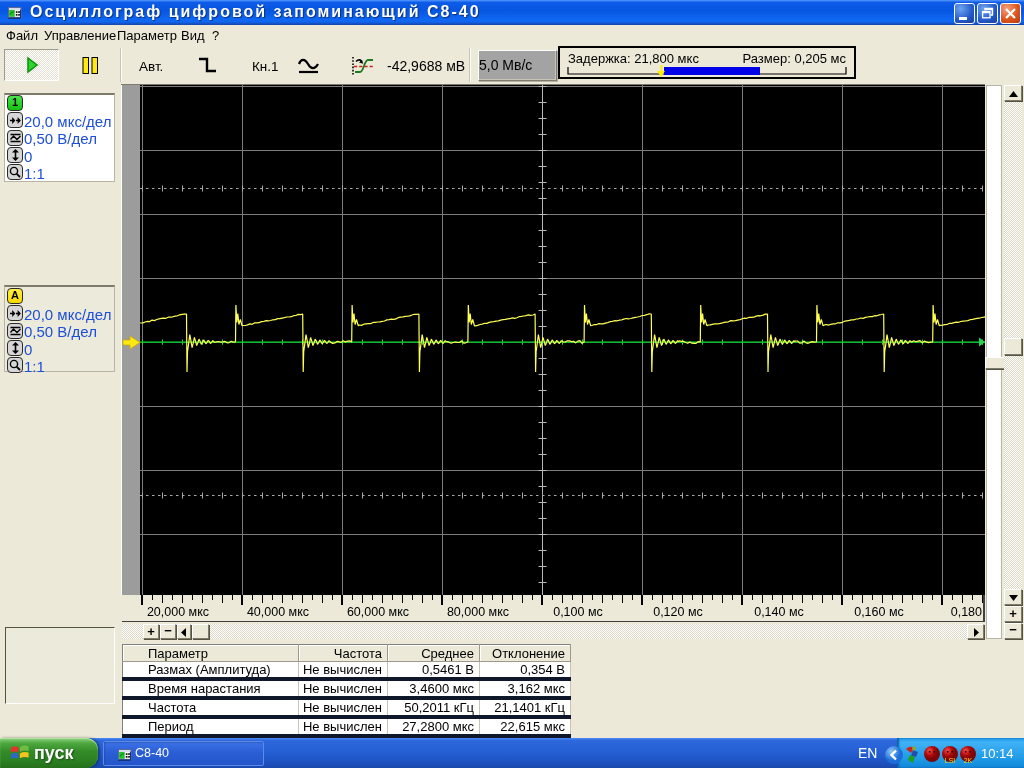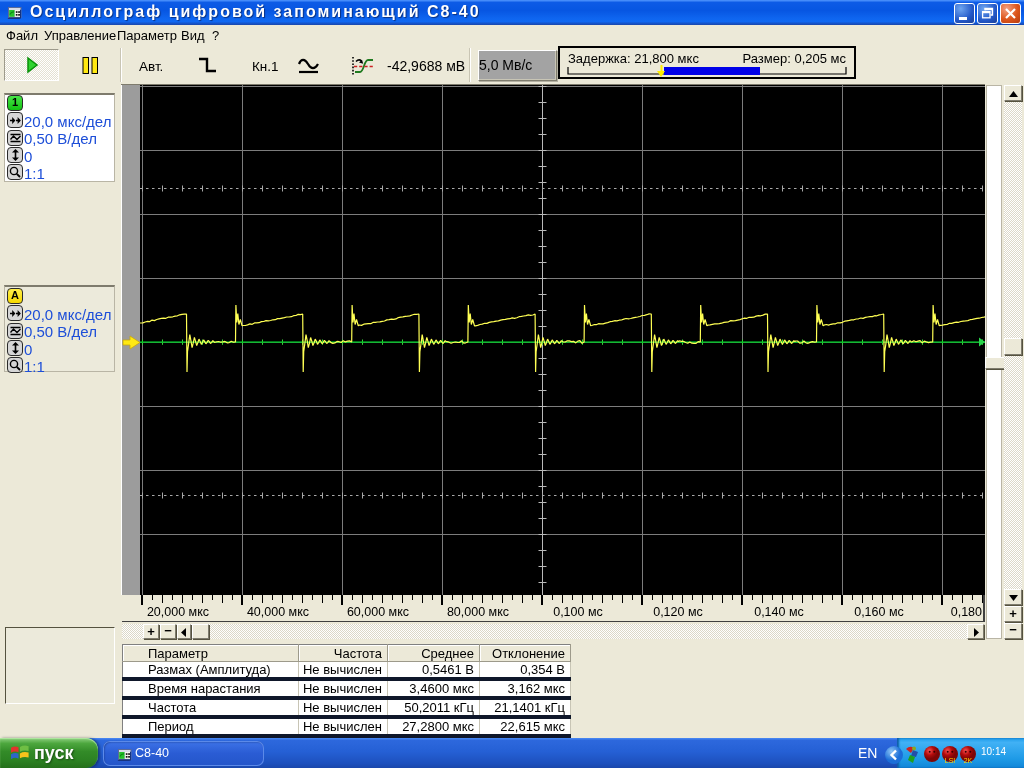--- a/index.html
+++ b/index.html
@@ -32,25 +32,25 @@
 #vthumb{left:985px;top:357px;width:20px;height:12px;background:#ece9d8;border:1px solid;border-color:#fff #7e7b6d #7e7b6d #fff;box-shadow:1px 1px 0 #55523f}
 #table{left:122px;top:644px;width:448px;background:#fff;border:1px solid #808080;font-size:13px;border-collapse:collapse;table-layout:fixed}
 #table th{background:#ece9d8;font-weight:normal;height:17px;border-right:1px solid #9d9a8b;border-bottom:1px solid #9d9a8b;box-shadow:inset 1px 1px 0 #fff}
 #table td{height:17px;border-right:1px solid #c8c5b5;border-bottom:4px solid #0f172a;white-space:nowrap;overflow:hidden}
 .tl{text-align:left;padding-left:25px}
 .tr{text-align:right;padding-right:5px}
 #bl-box{left:5px;top:627px;width:110px;height:77px;border:1px solid;border-color:#55523f #fff #fff #55523f;background:#eceadb}
 #taskbar{left:0;top:738px;width:1024px;height:30px;background:linear-gradient(180deg,#4b8bf5 0%,#2d68dd 8%,#2560d5 45%,#1d50bd 85%,#1a47ab 100%)}
 #startbtn{left:0;top:738px;width:98px;height:30px;border-radius:0 12px 12px 0;background:linear-gradient(180deg,#8ed080 0%,#4da73e 18%,#338b28 45%,#2c8122 75%,#25701b 100%);box-shadow:inset 0 1px 1px #b2e8a2,2px 0 3px rgba(0,0,0,0.4)}
 #startbtn span{position:absolute;left:34px;top:5px;color:#fff;font-size:18px;font-weight:bold;text-shadow:1px 1px 2px #1a4a12}
-#taskbtn{left:103px;top:741px;width:161px;height:25px;border-radius:7px;background:linear-gradient(180deg,#3e74e8 0%,#2a5cd4 50%,#2455c9 100%);box-shadow:inset 0 0 0 1px #5c8ae8,inset 1px 1px 2px #16337e}
+#taskbtn{left:103px;top:741px;width:161px;height:25px;border-radius:2px;background:linear-gradient(180deg,#3e74e8 0%,#2a5cd4 50%,#2455c9 100%);box-shadow:inset 0 0 0 1px #5c8ae8,inset 1px 1px 2px #16337e}
 #taskbtn span{position:absolute;left:32px;top:5px;color:#fff;font-size:12.5px}
 #tray{left:897px;top:738px;width:127px;height:30px;background:linear-gradient(180deg,#1d9cea 0%,#41b1f5 15%,#1e9ae6 70%,#1186d8 100%);box-shadow:inset 2px 0 2px #0d5ea8}
 #trayEN{left:858px;top:745px;color:#fff;font-size:14px}
-#time{left:981px;top:746px;color:#fff;font-size:10px}
+#time{left:981px;top:746px;color:#fff;font-size:13px}
 </style></head><body>
 <div id="titlebar" class="abs"></div>
 <svg width="16" height="16" viewBox="0 0 16 16" style="position:absolute;left:6px;top:4px">
     <rect x="2.5" y="3.5" width="12.5" height="10" fill="#b8c4dc" stroke="#5a6a9a" stroke-width="1"></rect>
     <path d="M3,13.5 h12 l-1.5,1.5 h-12 z" fill="#16337e"></path>
     <path d="M15,4 v10 l-1,1 v-10 z" fill="#16337e"></path>
     <rect x="3" y="4" width="11.5" height="2" fill="#d8dce8"></rect>
     <rect x="3.2" y="6" width="5.3" height="6.8" fill="#25c32b"></rect>
     <path d="M3.8,10.5 q2,-3 4.2,-2.5" fill="none" stroke="#0e8c14" stroke-width="1.2"></path>
     <rect x="9" y="6" width="5" height="6.8" fill="#f6f6ee"></rect>

